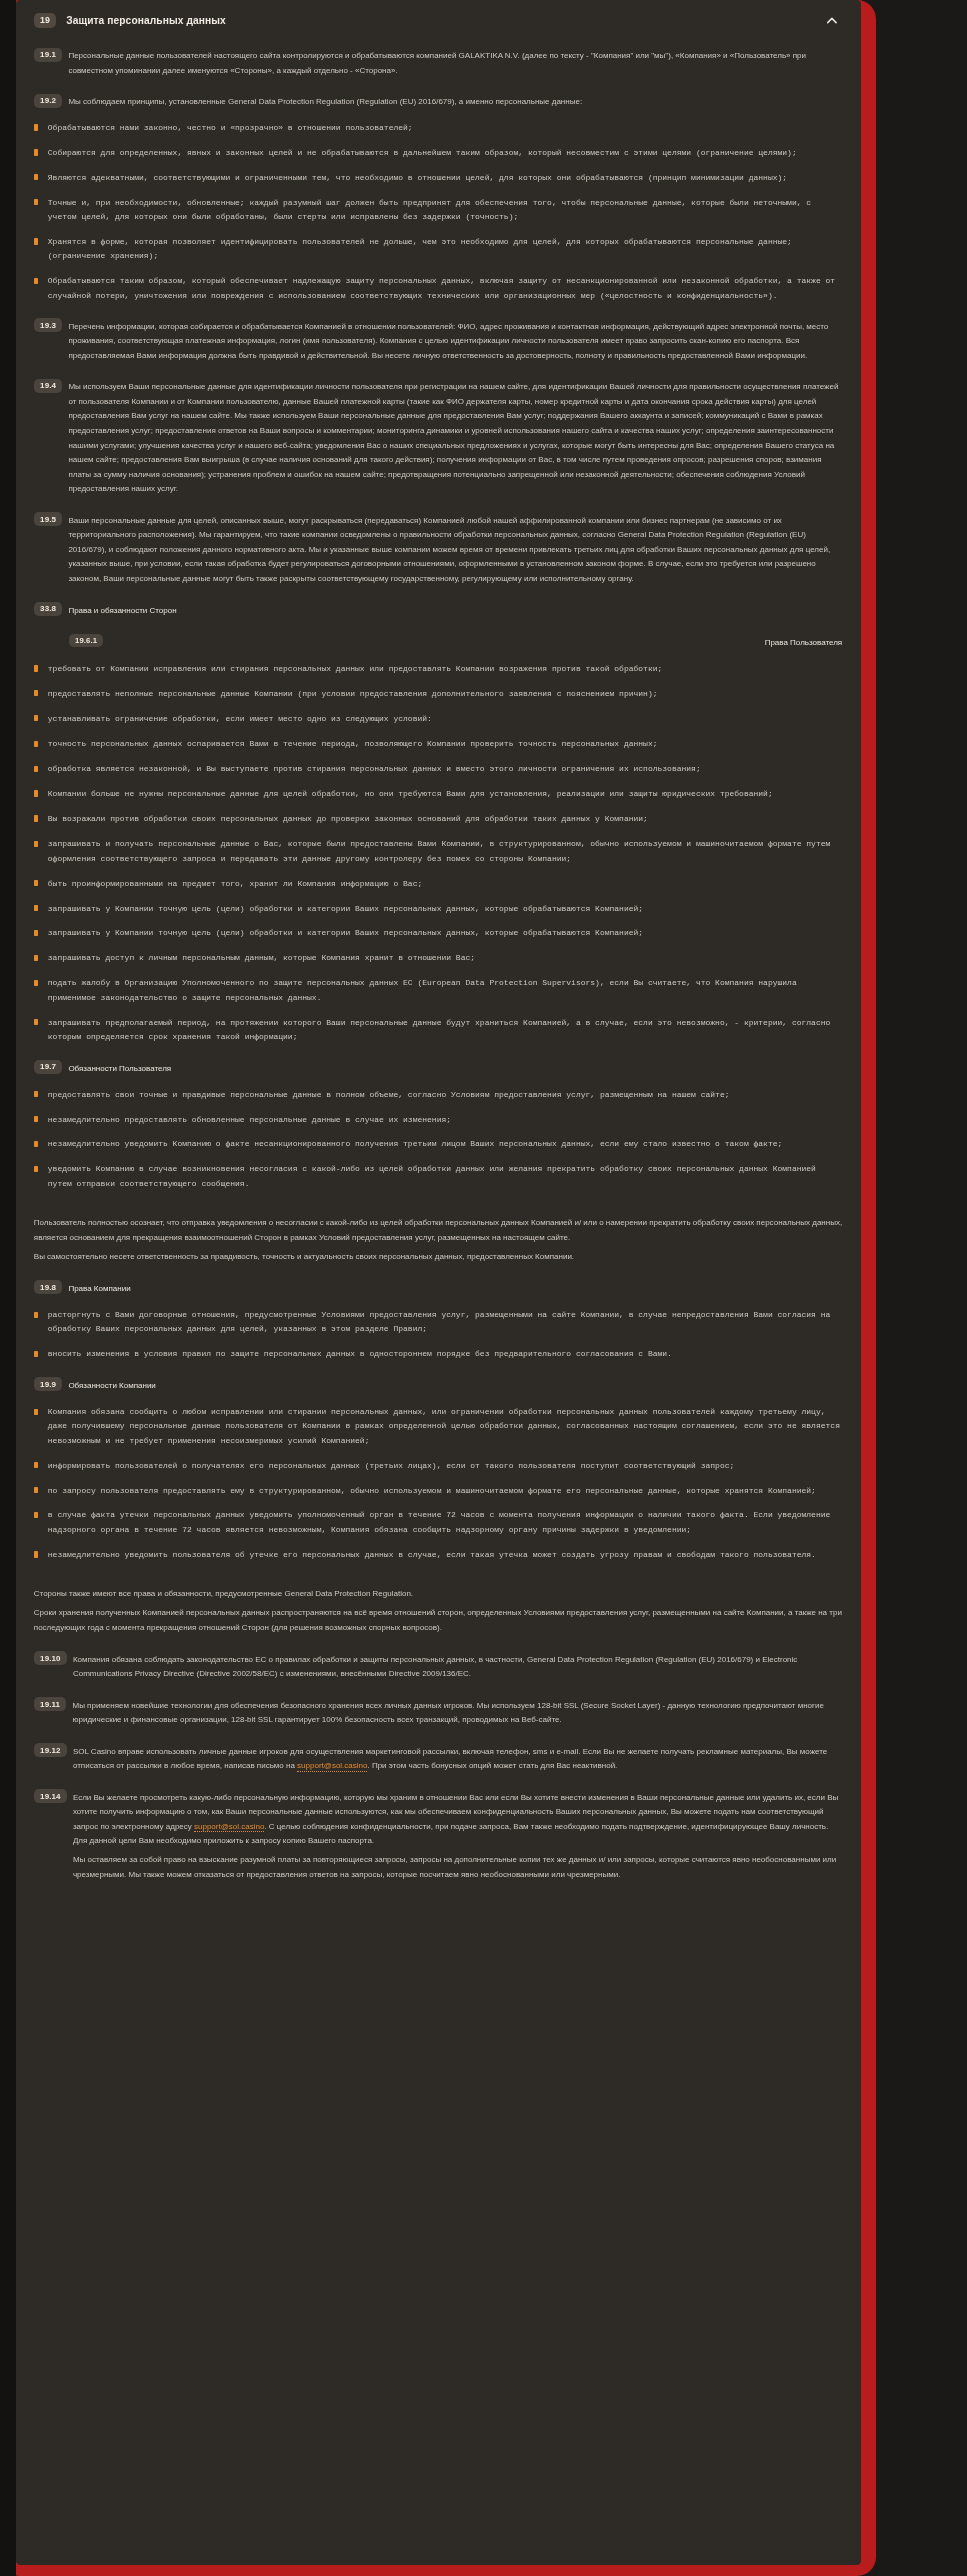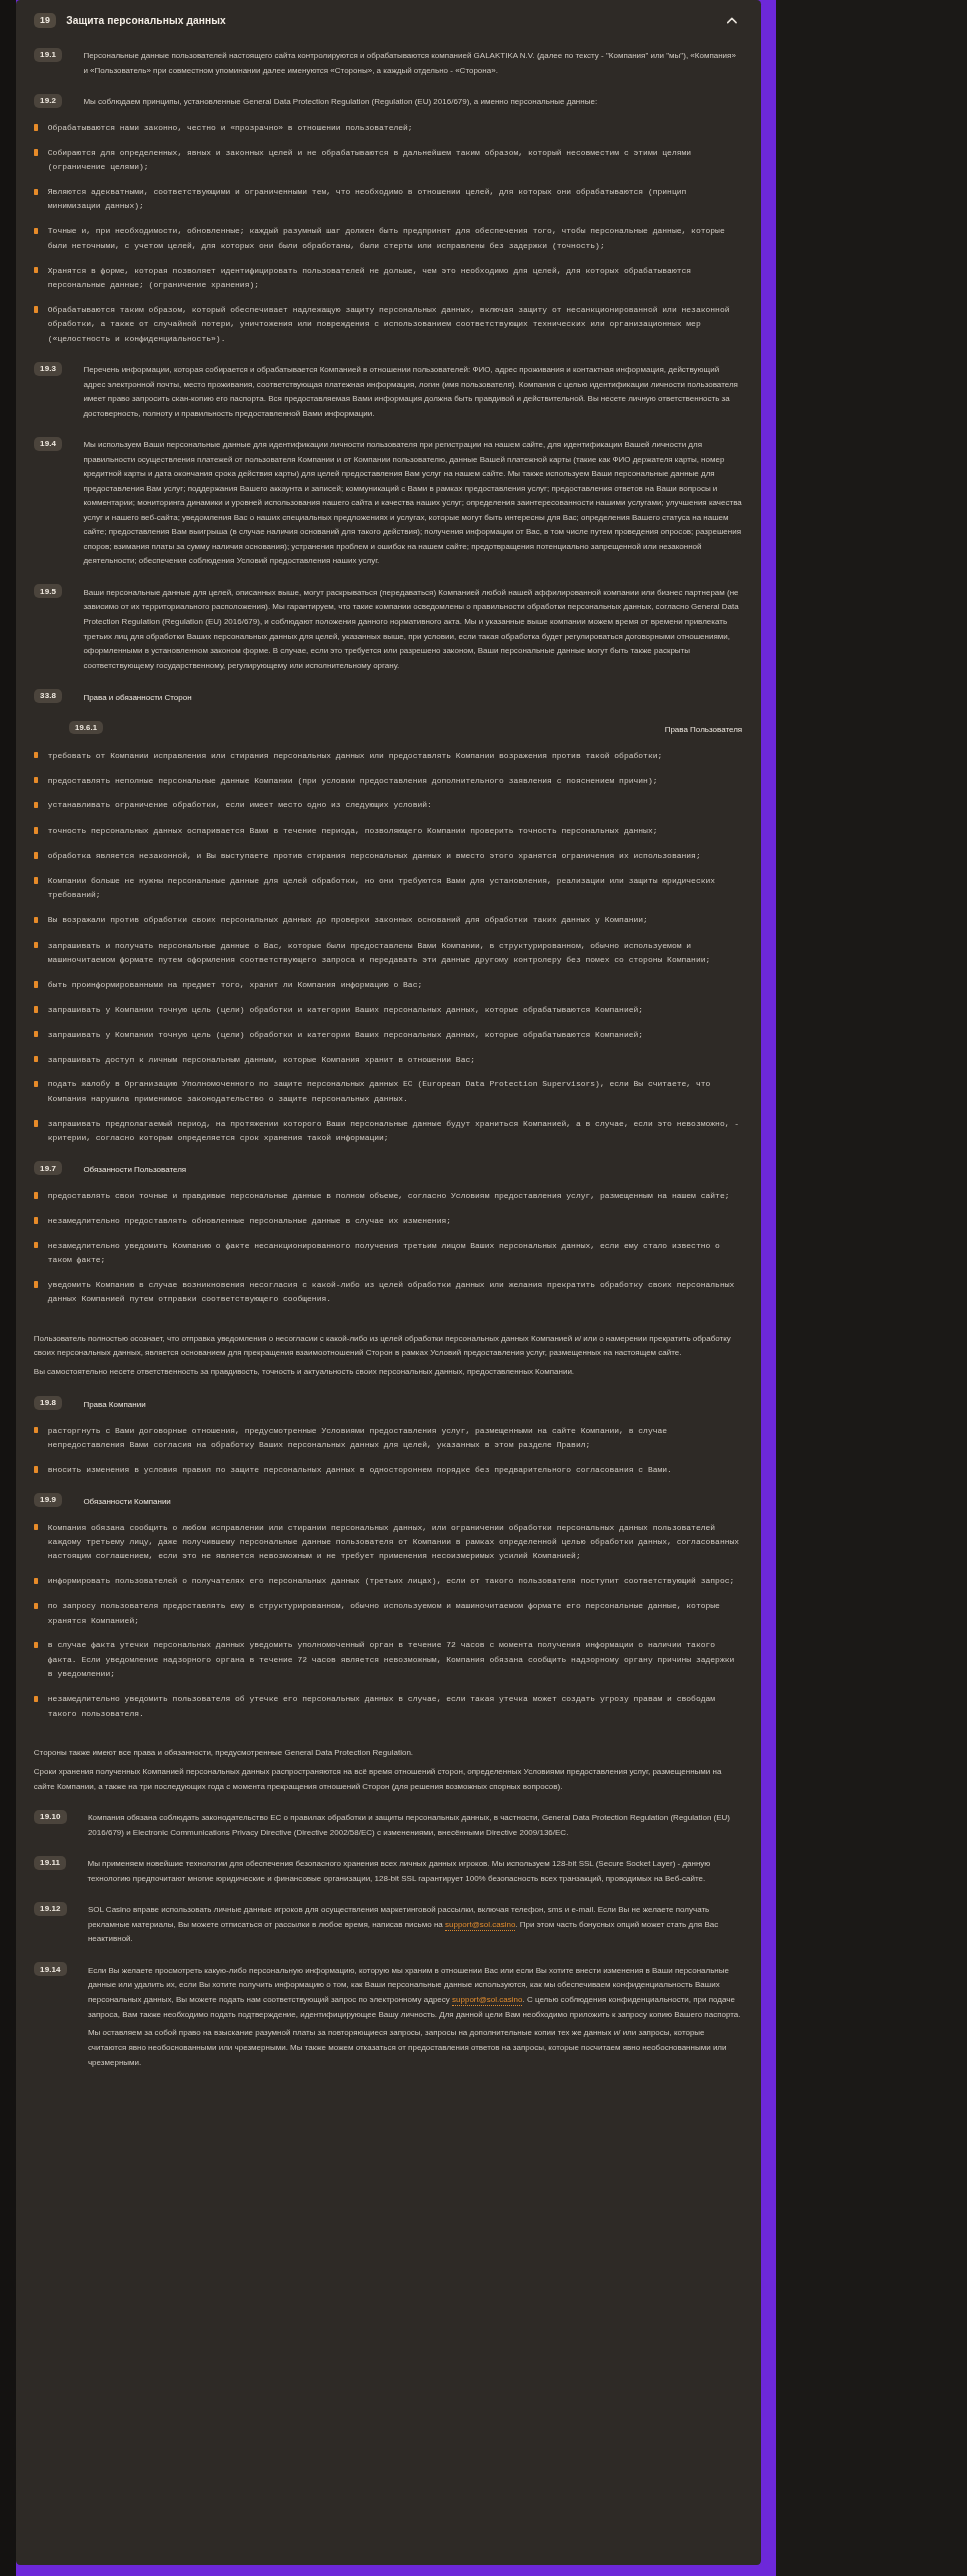--- a/index.html
+++ b/index.html
@@ -8,24 +8,25 @@
     background: #1b1917;
   }
   body {
     width: 968px;
     font-family: "Liberation Sans", "DejaVu Sans", sans-serif;
     color: #d9d4cd;
     -webkit-font-smoothing: antialiased;
   }
   .page {
     position: relative;
-    width: 776px;
+    width: 876px;
     min-height: 2576px;
-    background: #6d28d9;
+    background: #b91c1c;
     box-sizing: border-box;
+    border-radius: 19px;
   }
   .left-rail {
     position: absolute;
     left: 0;
     top: 0;
     width: 15.5px;
     height: 100%;
     background: #141211;
   }
   .panel {
@@ -90,21 +91,21 @@
     align-items: center;
     justify-content: center;
     cursor: pointer;
   }
   .chevron-up svg { display: block; }
 
   
   .clause {
     display: flex;
     align-items: flex-start;
-    gap: 21px;
+    gap: 6px;
     margin: 15.5px 0 0 0;
   }
   .clause.indent1 { margin-left: 35px; text-align: right; }
   .clause-body {
     flex: 1;
     font-size: 8px;
     line-height: 1.82;
     color: #cfc9c1;
     padding-top: 1.4px;
   }
@@ -218,21 +219,21 @@
       <span class="badge sub3">19.6.1</span>
       <div class="clause-body title-only">Права Пользователя</div>
     </div>
     <ul class="bl lvl2">
       <li>требовать от Компании исправления или стирания персональных данных или предоставлять Компании возражения против такой обработки;</li>
       <li>предоставлять неполные персональные данные Компании (при условии предоставления дополнительного заявления с пояснением причин);</li>
       <li>устанавливать ограничение обработки, если имеет место одно из следующих условий:</li>
     </ul>
     <ul class="bl lvl3">
       <li>точность персональных данных оспаривается Вами в течение периода, позволяющего Компании проверить точность персональных данных;</li>
-      <li>обработка является незаконной, и Вы выступаете против стирания персональных данных и вместо этого хранятся ограничения их использования;</li>
+      <li>обработка является незаконной, и Вы выступаете против стирания персональных данных и вместо этого личности ограничения их использования;</li>
       <li>Компании больше не нужны персональные данные для целей обработки, но они требуются Вами для установления, реализации или защиты юридических требований;</li>
       <li>Вы возражали против обработки своих персональных данных до проверки законных оснований для обработки таких данных у Компании;</li>
     </ul>
     <ul class="bl lvl2">
       <li>запрашивать и получать персональные данные о Вас, которые были предоставлены Вами Компании, в структурированном, обычно используемом и машиночитаемом формате путем оформления соответствующего запроса и передавать эти данные другому контролеру без помех со стороны Компании;</li>
       <li>быть проинформированными на предмет того, хранит ли Компания информацию о Вас;</li>
       <li>запрашивать у Компании точную цель (цели) обработки и категории Ваших персональных данных, которые обрабатываются Компанией;</li>
       <li>запрашивать у Компании точную цель (цели) обработки и категории Ваших персональных данных, которые обрабатываются Компанией;</li>
       <li>запрашивать доступ к личным персональным данным, которые Компания хранит в отношении Вас;</li>
       <li>подать жалобу в Организацию Уполномоченного по защите персональных данных ЕС (European Data Protection Supervisors), если Вы считаете, что Компания нарушила применимое законодательство о защите персональных данных.</li>

